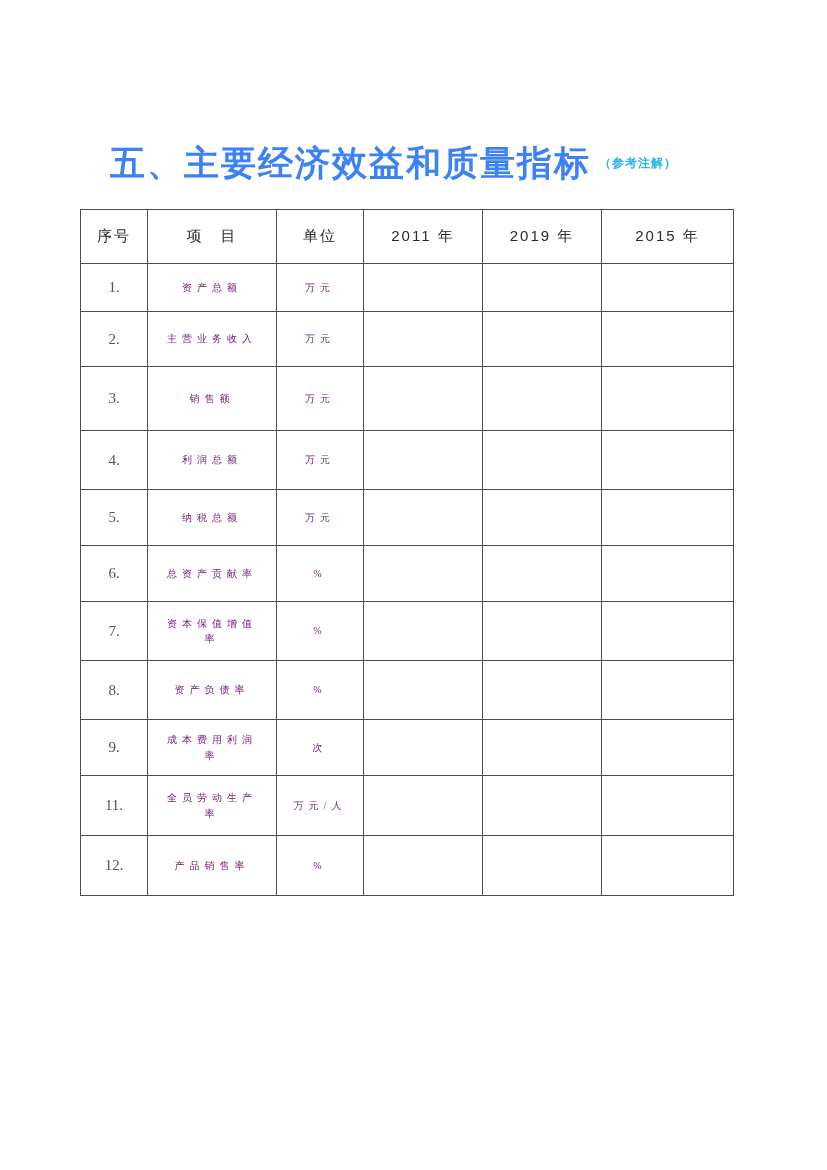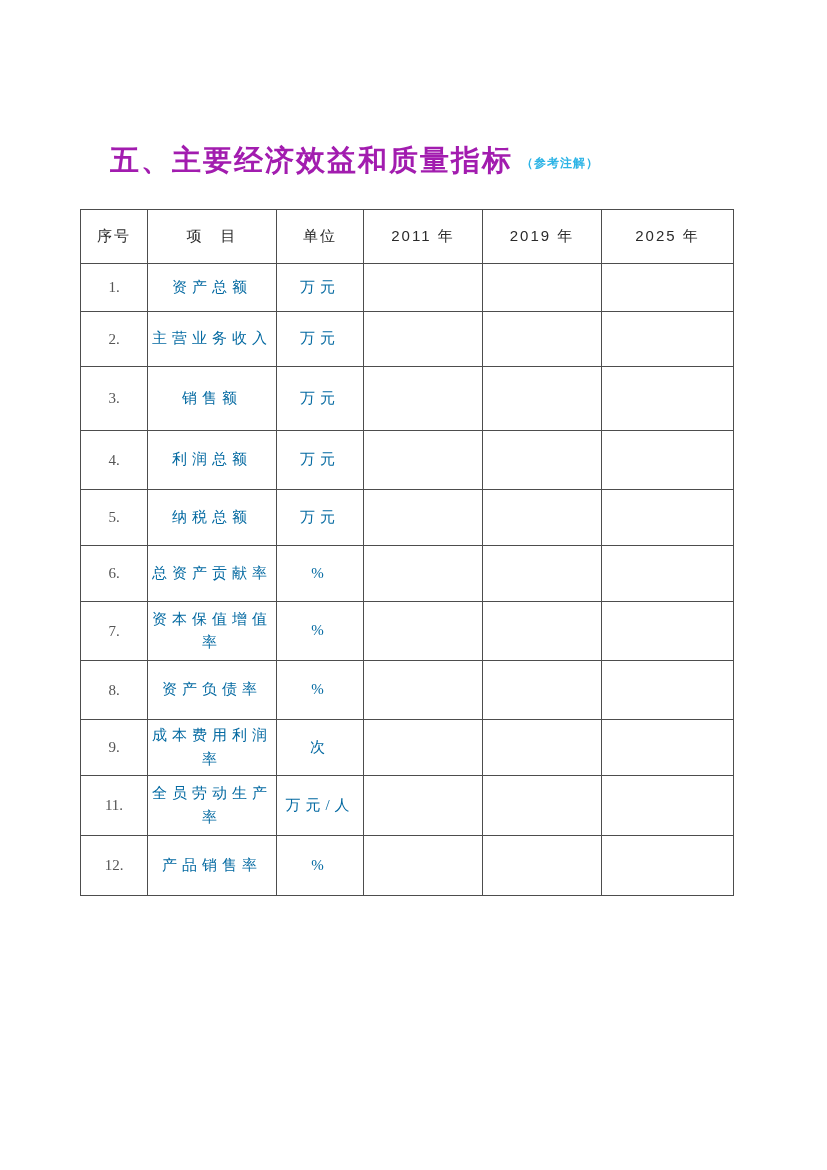--- a/index.html
+++ b/index.html
@@ -14,24 +14,24 @@
   }
   .title-row {
     position: absolute;
     left: 110px;
     top: 144px;
     display: flex;
     align-items: center;
     white-space: nowrap;
   }
   .title-text {
-    font-family: Liberation Mono, monospace;
-    font-size: 29px;
+    font-family: Liberation Sans, sans-serif;
+    font-size: 35px;
     font-weight: bold;
-    color: #a21caf;
+    color: #3b82f6;
     letter-spacing: 2px;
     line-height: 38px;
   }
   .title-note {
     font-family: "Liberation Sans", sans-serif;
     font-size: 12px;
     font-weight: bold;
     color: #2db4e6;
     margin-left: 8px;
     text-decoration: none;
@@ -73,22 +73,22 @@
     color: #2a2a2a;
     letter-spacing: 2px;
   }
   td.no {
     font-family: "Liberation Serif", serif;
     font-size: 15px;
     color: #555555;
   }
   td.item, td.unit {
     font-family: "Liberation Serif", serif;
-    font-size: 15px;
-    color: #0369a1;
+    font-size: 10px;
+    color: #701a75;
     letter-spacing: 5px;
     line-height: 1.55;
     white-space: pre-line;
   }
   td.val { background: #ffffff; }
 </style>
 </head>
 <body>
 
 <div class="page">
@@ -107,21 +107,21 @@
       <col style="width:119px">
       <col style="width:132px">
     </colgroup>
     <thead>
       <tr>
         <th class="hdr">序号</th>
         <th class="hdr">项　目</th>
         <th class="hdr">单位</th>
         <th class="hdr">2011 年</th>
         <th class="hdr">2019 年</th>
-        <th class="hdr">2025 年</th>
+        <th class="hdr">2015 年</th>
       </tr>
     </thead>
     <tbody>
       <tr>
         <td class="no">1.</td>
         <td class="item">资产总额</td>
         <td class="unit">万元</td>
         <td class="val"></td>
         <td class="val"></td>
         <td class="val"></td>

